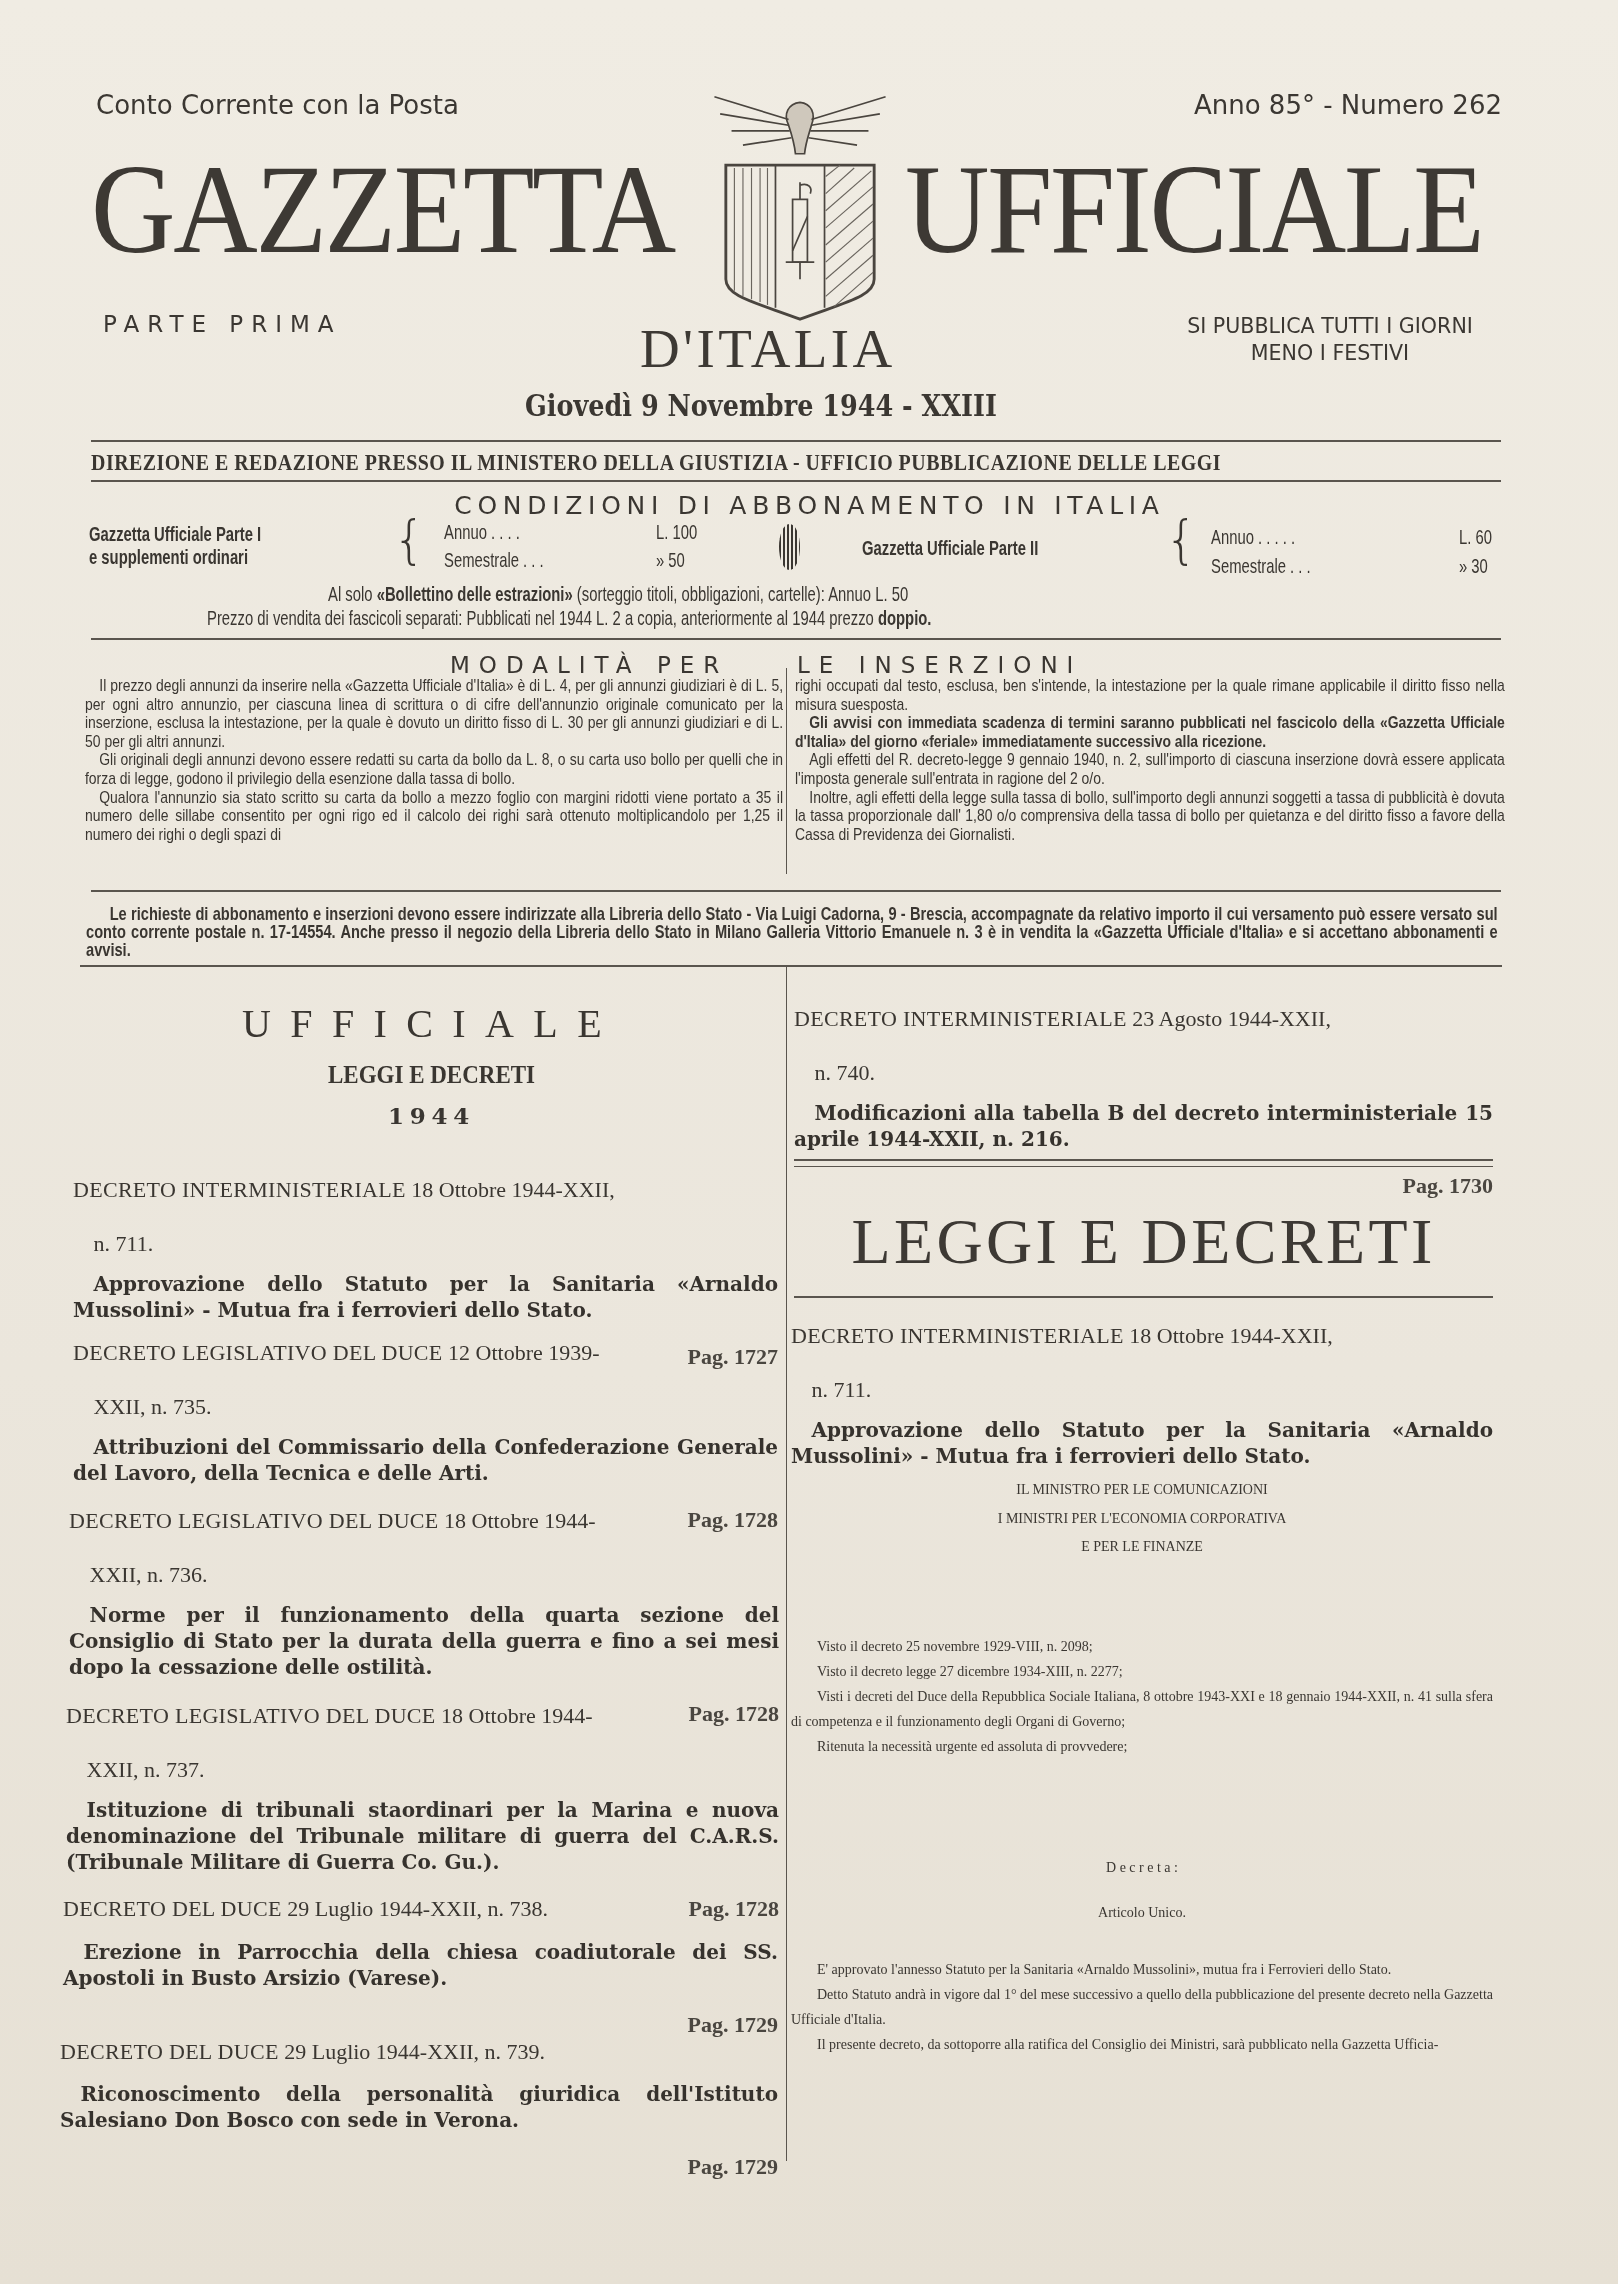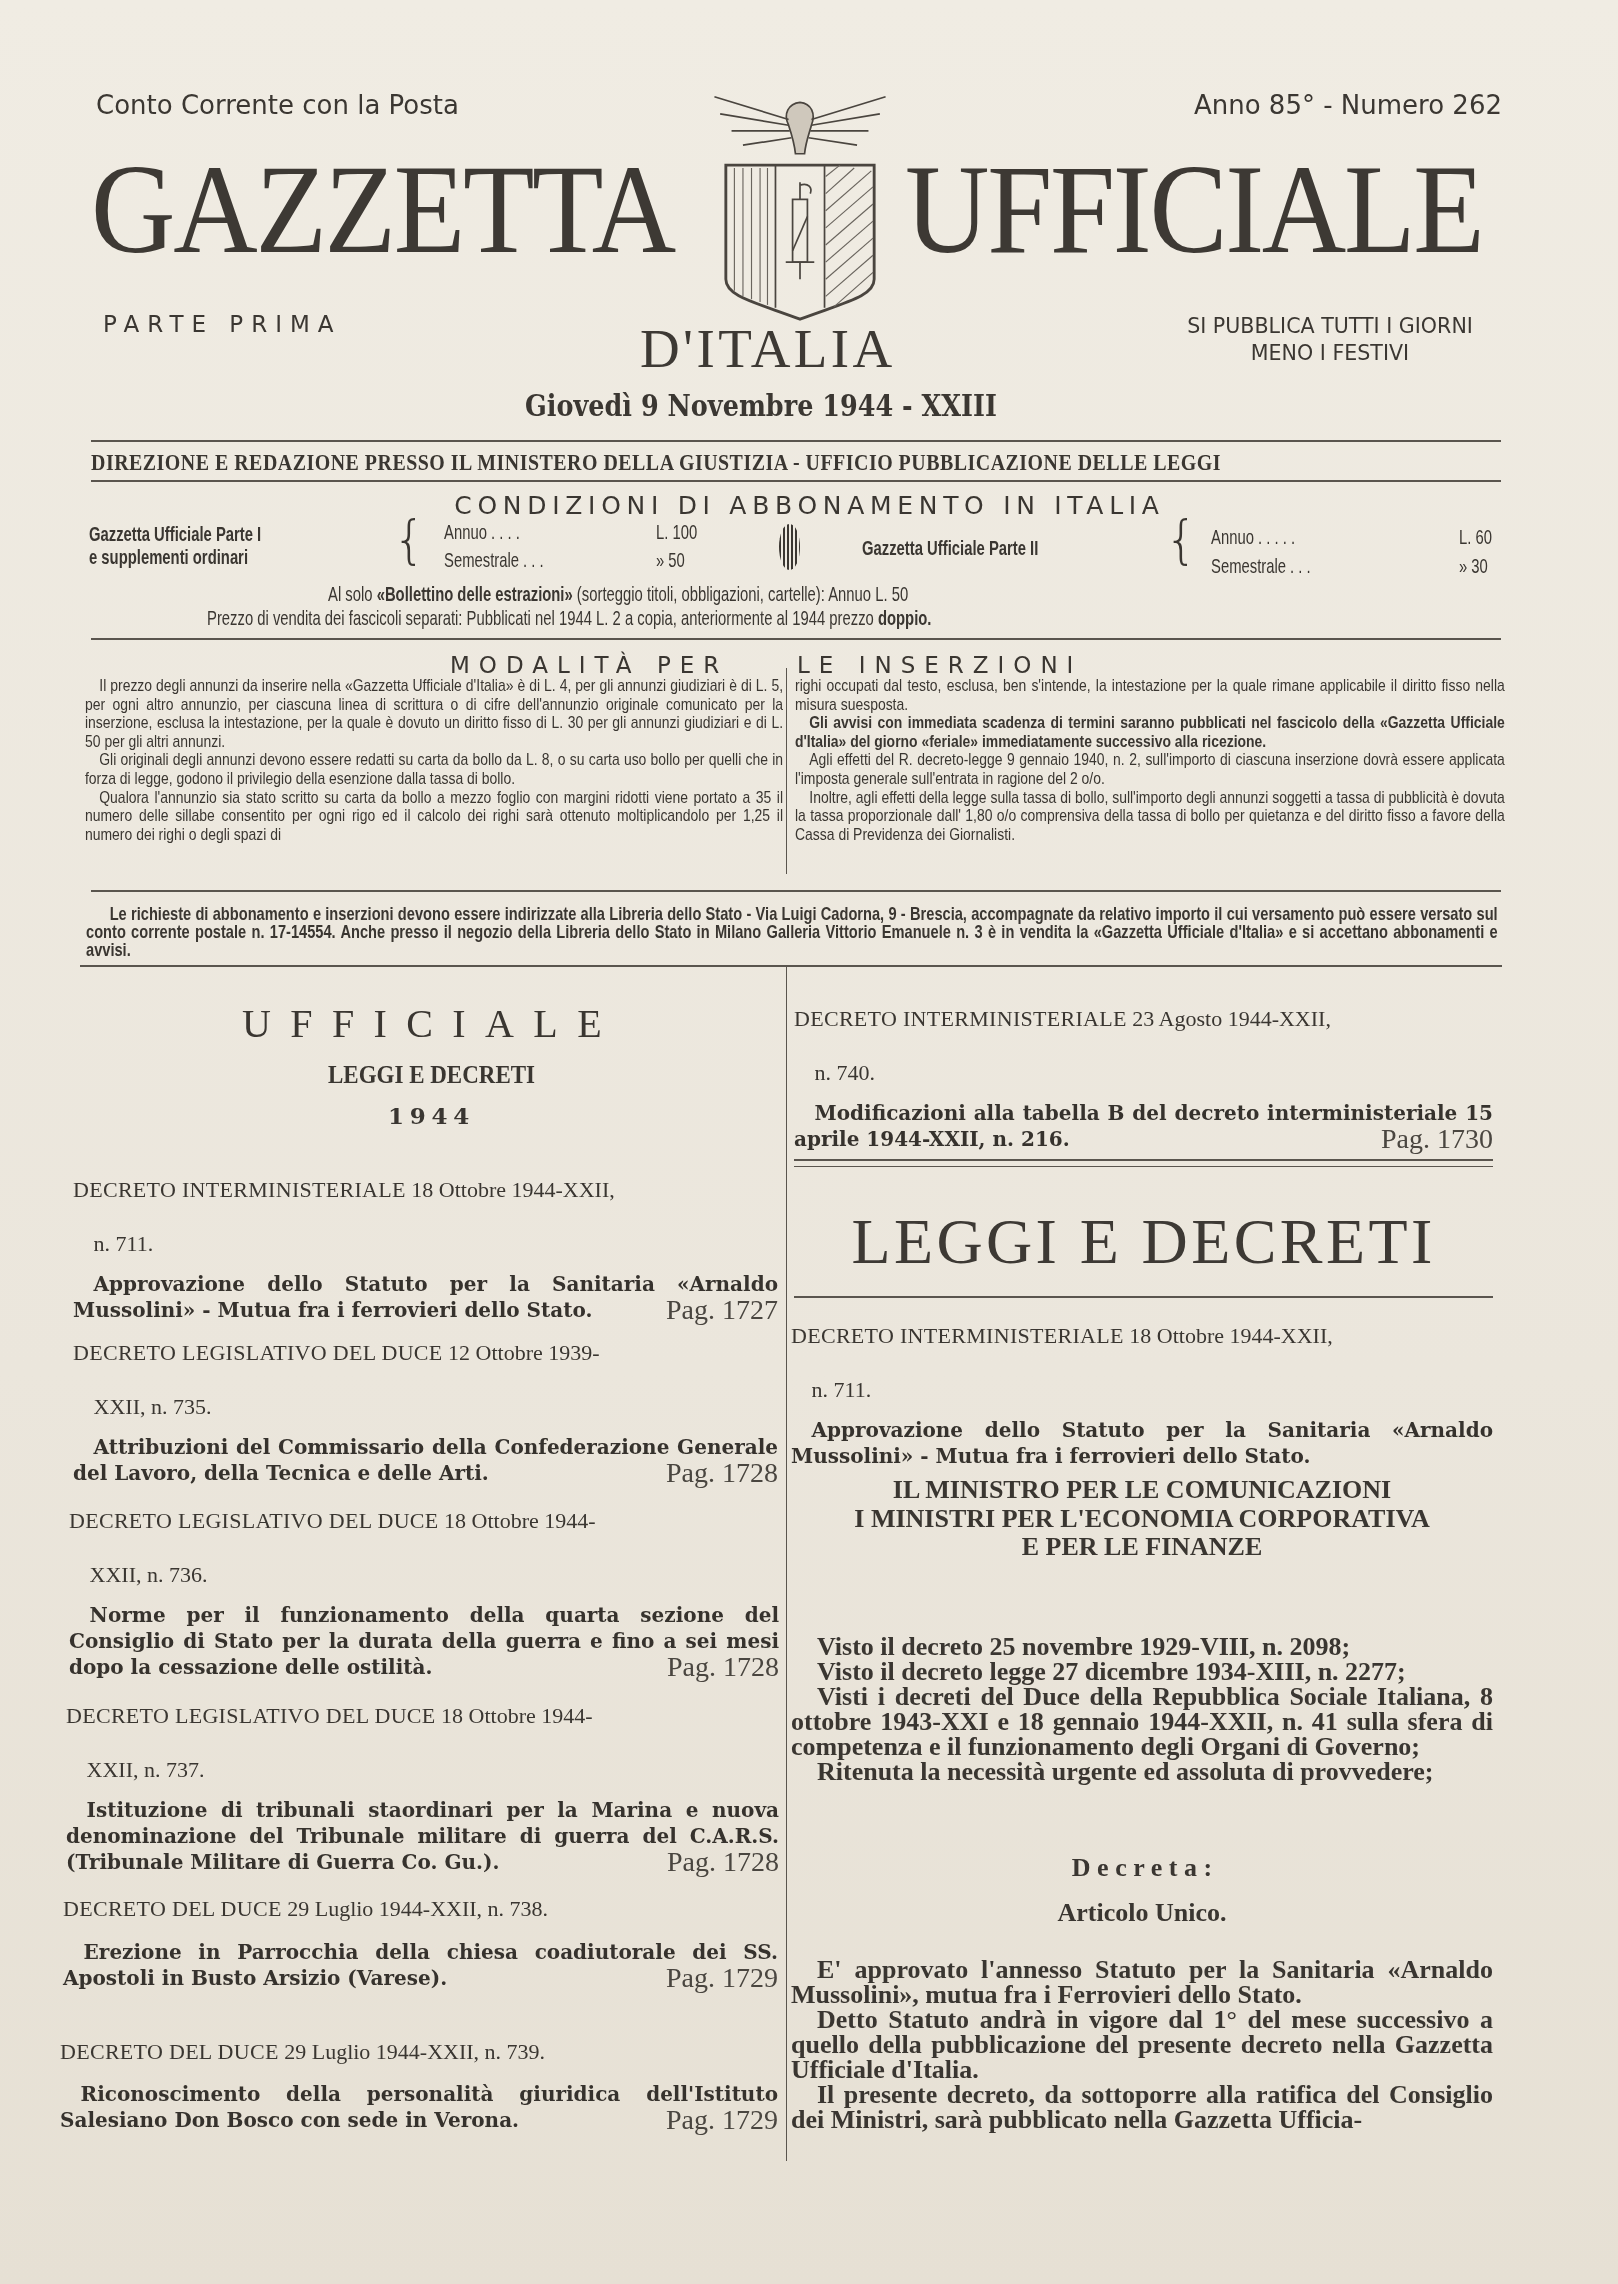--- a/index.html
+++ b/index.html
@@ -50,25 +50,25 @@
   
   .sommario { left:69px; width:725px; top:1000px; text-align:center; font-size:40px; letter-spacing:19.4px; font-family:"Liberation Serif", serif; color:#3a3631; }
   .ld-small { left:69px; width:725px; top:1062px; text-align:center; font-size:23px; font-weight:bold; font-family:"Liberation Serif", serif; color:#3a3631; transform:scaleY(1.1); }
   .year { left:69px; width:725px; top:1102px; text-align:center; font-size:23px; letter-spacing:5.7px; font-weight:bold; color:#3a3631; }
 
   .entry-head { font-family:"Liberation Serif", serif; font-size:22px; line-height:28px; color:#3a3631; }
   .entry-head .cap { letter-spacing:0.3px; }
   .entry-head .num { padding-left:20.6px; display:block;margin-top:26px; }
   .entry-body { font-family:"DejaVu Serif", serif; font-size:20px; line-height:26px; color:#36322d; font-weight:bold; text-align:justify; }
   .entry-body .first { padding-left:20.6px; }
-  .pag { float:right; font-weight:normal; font-family:"Liberation Serif", serif; font-size:28px; color:#4a4640; }
+  .pag { float:right; font-weight:bold; font-family:"Liberation Serif", serif; font-size:22px; color:#4a4640;margin-top:47px; }
 
   .leggi-big { left:791px; width:705px; top:1205px; text-align:center; font-size:64px; letter-spacing:3.4px; font-family:"Liberation Serif", serif; color:#3d3934; }
 
-  .body-text { font-family:"Liberation Serif", serif; font-size:26px; line-height:25px; color:#3a3631; text-align:justify;font-weight:bold; }
+  .body-text { font-family:"Liberation Serif", serif; font-size:14px; line-height:25px; color:#3a3631; text-align:justify; }
   .body-text p { margin:0; text-indent:26px; }
   .center { text-align:center; }
 </style>
 </head>
 <body>
 
 <div class="abs mast-top mast-left sans">Conto Corrente con la Posta</div>
 <div class="abs mast-top mast-right sans">Anno 85° - Numero 262</div>
 
 <div class="abs title title-left">GAZZETTA</div>

